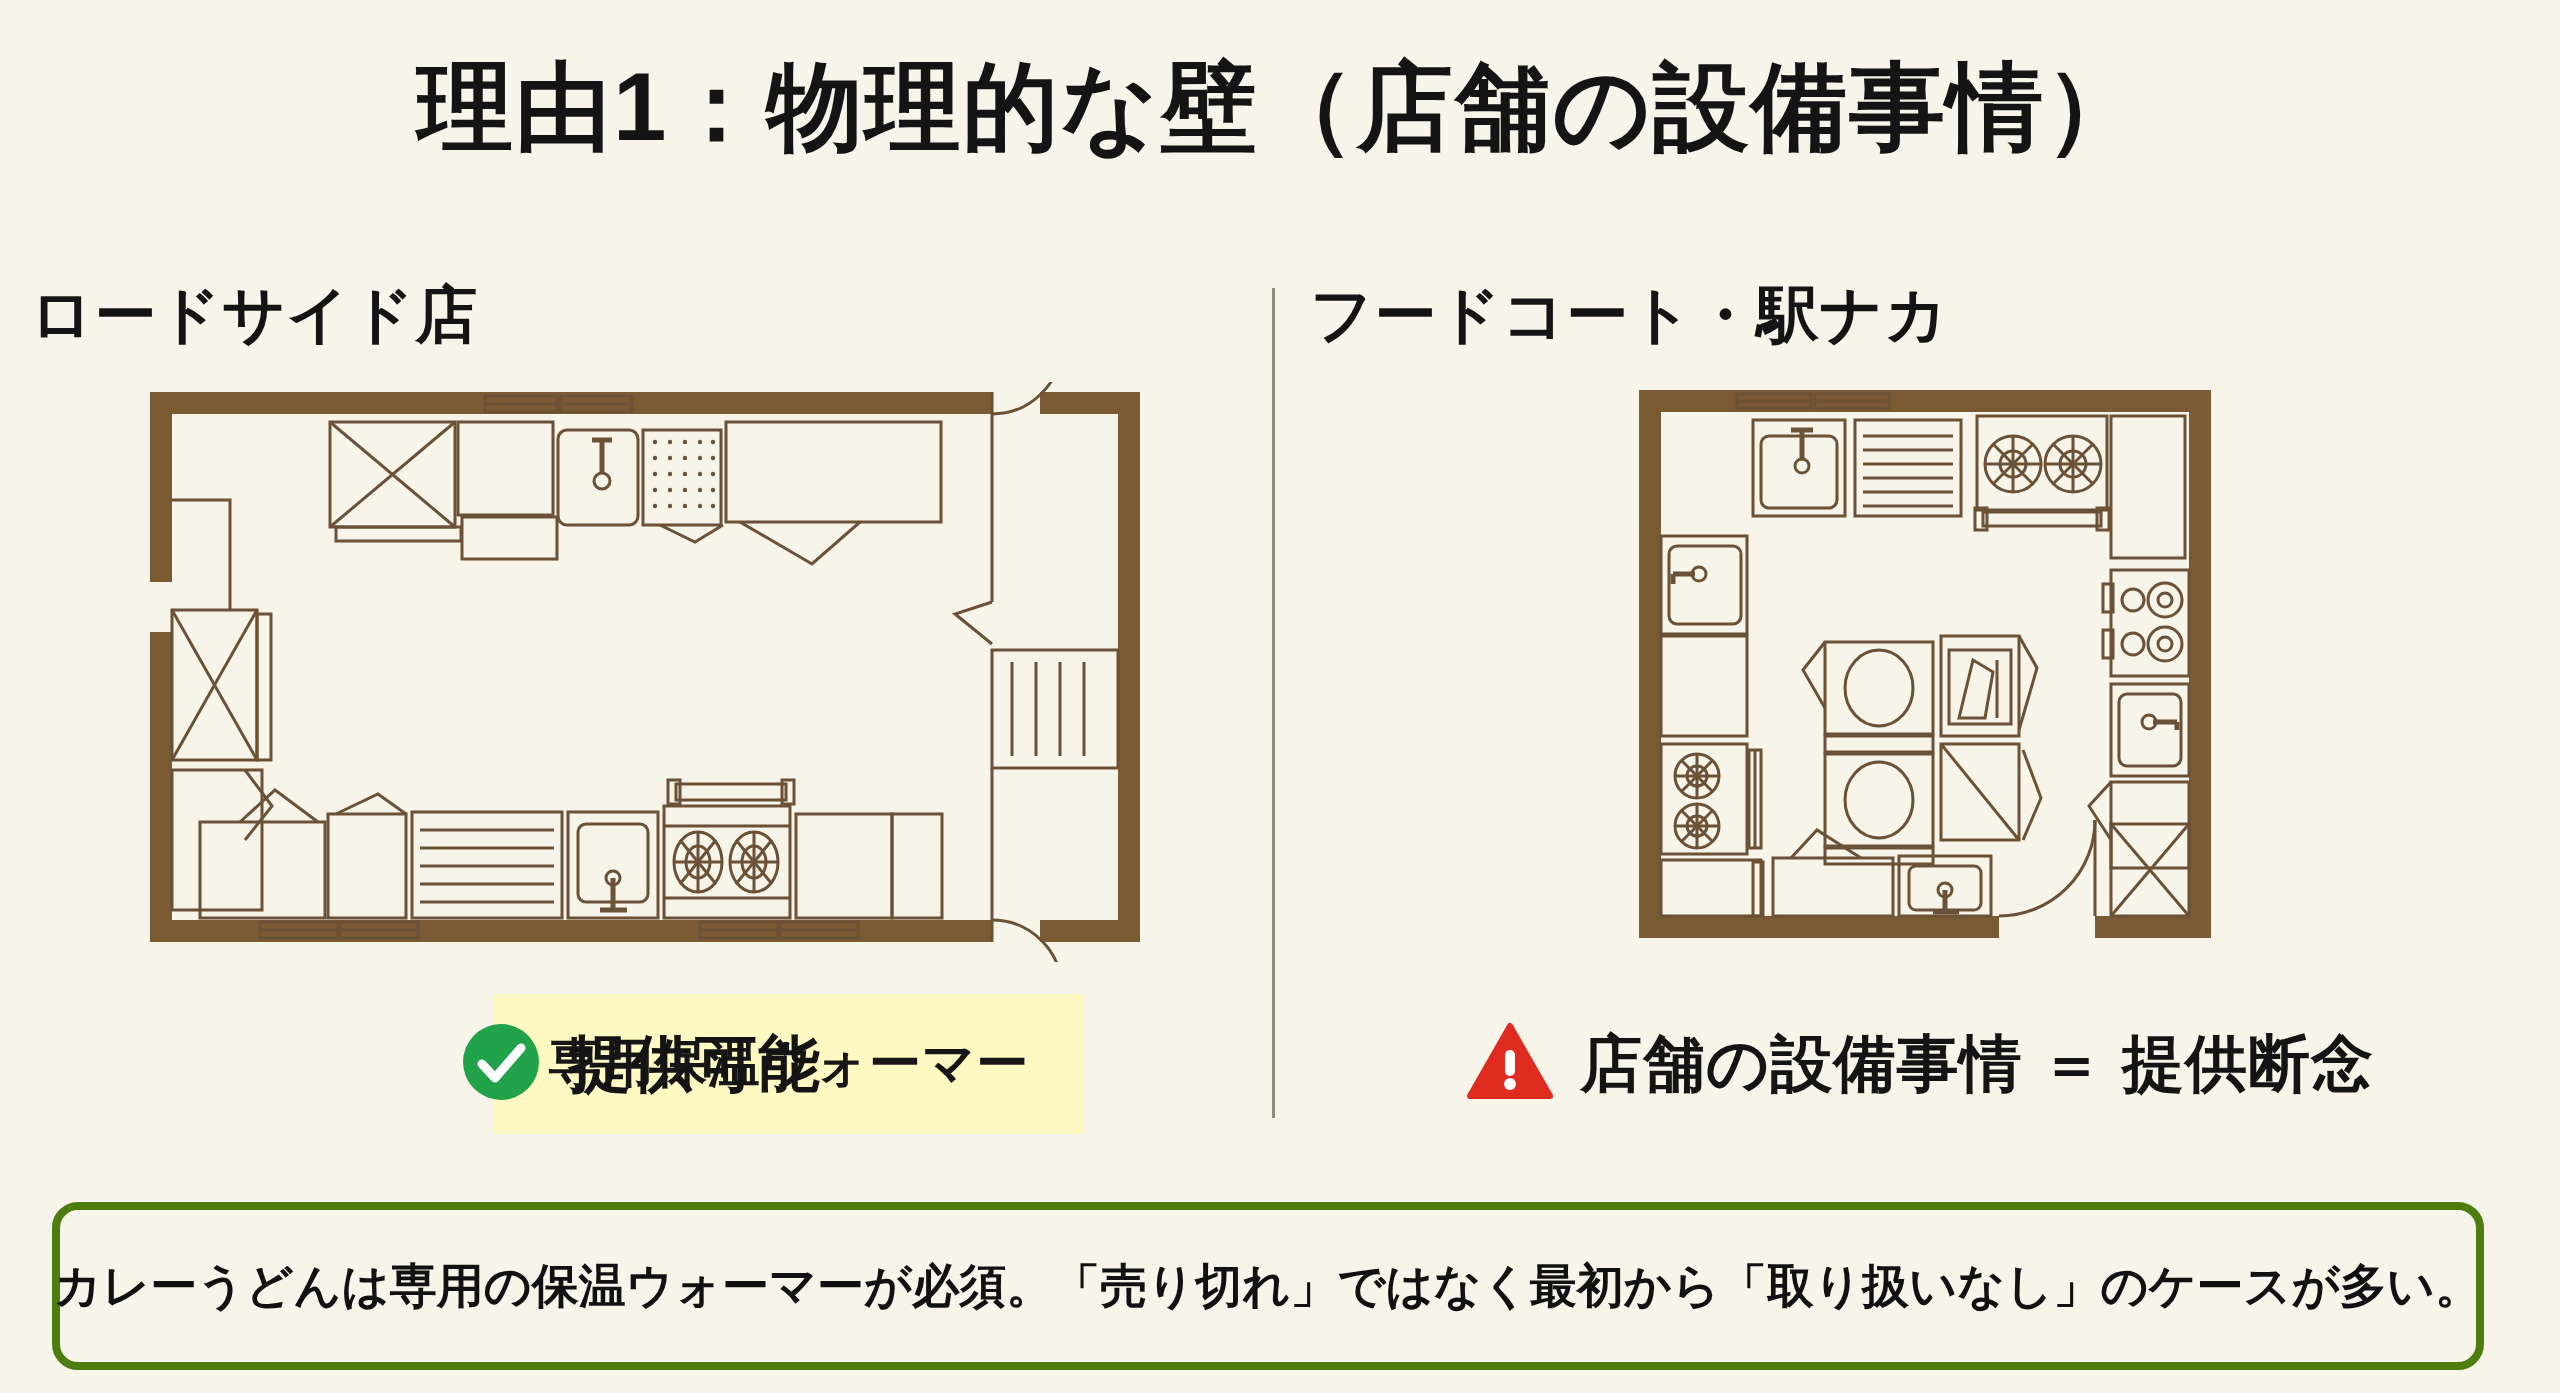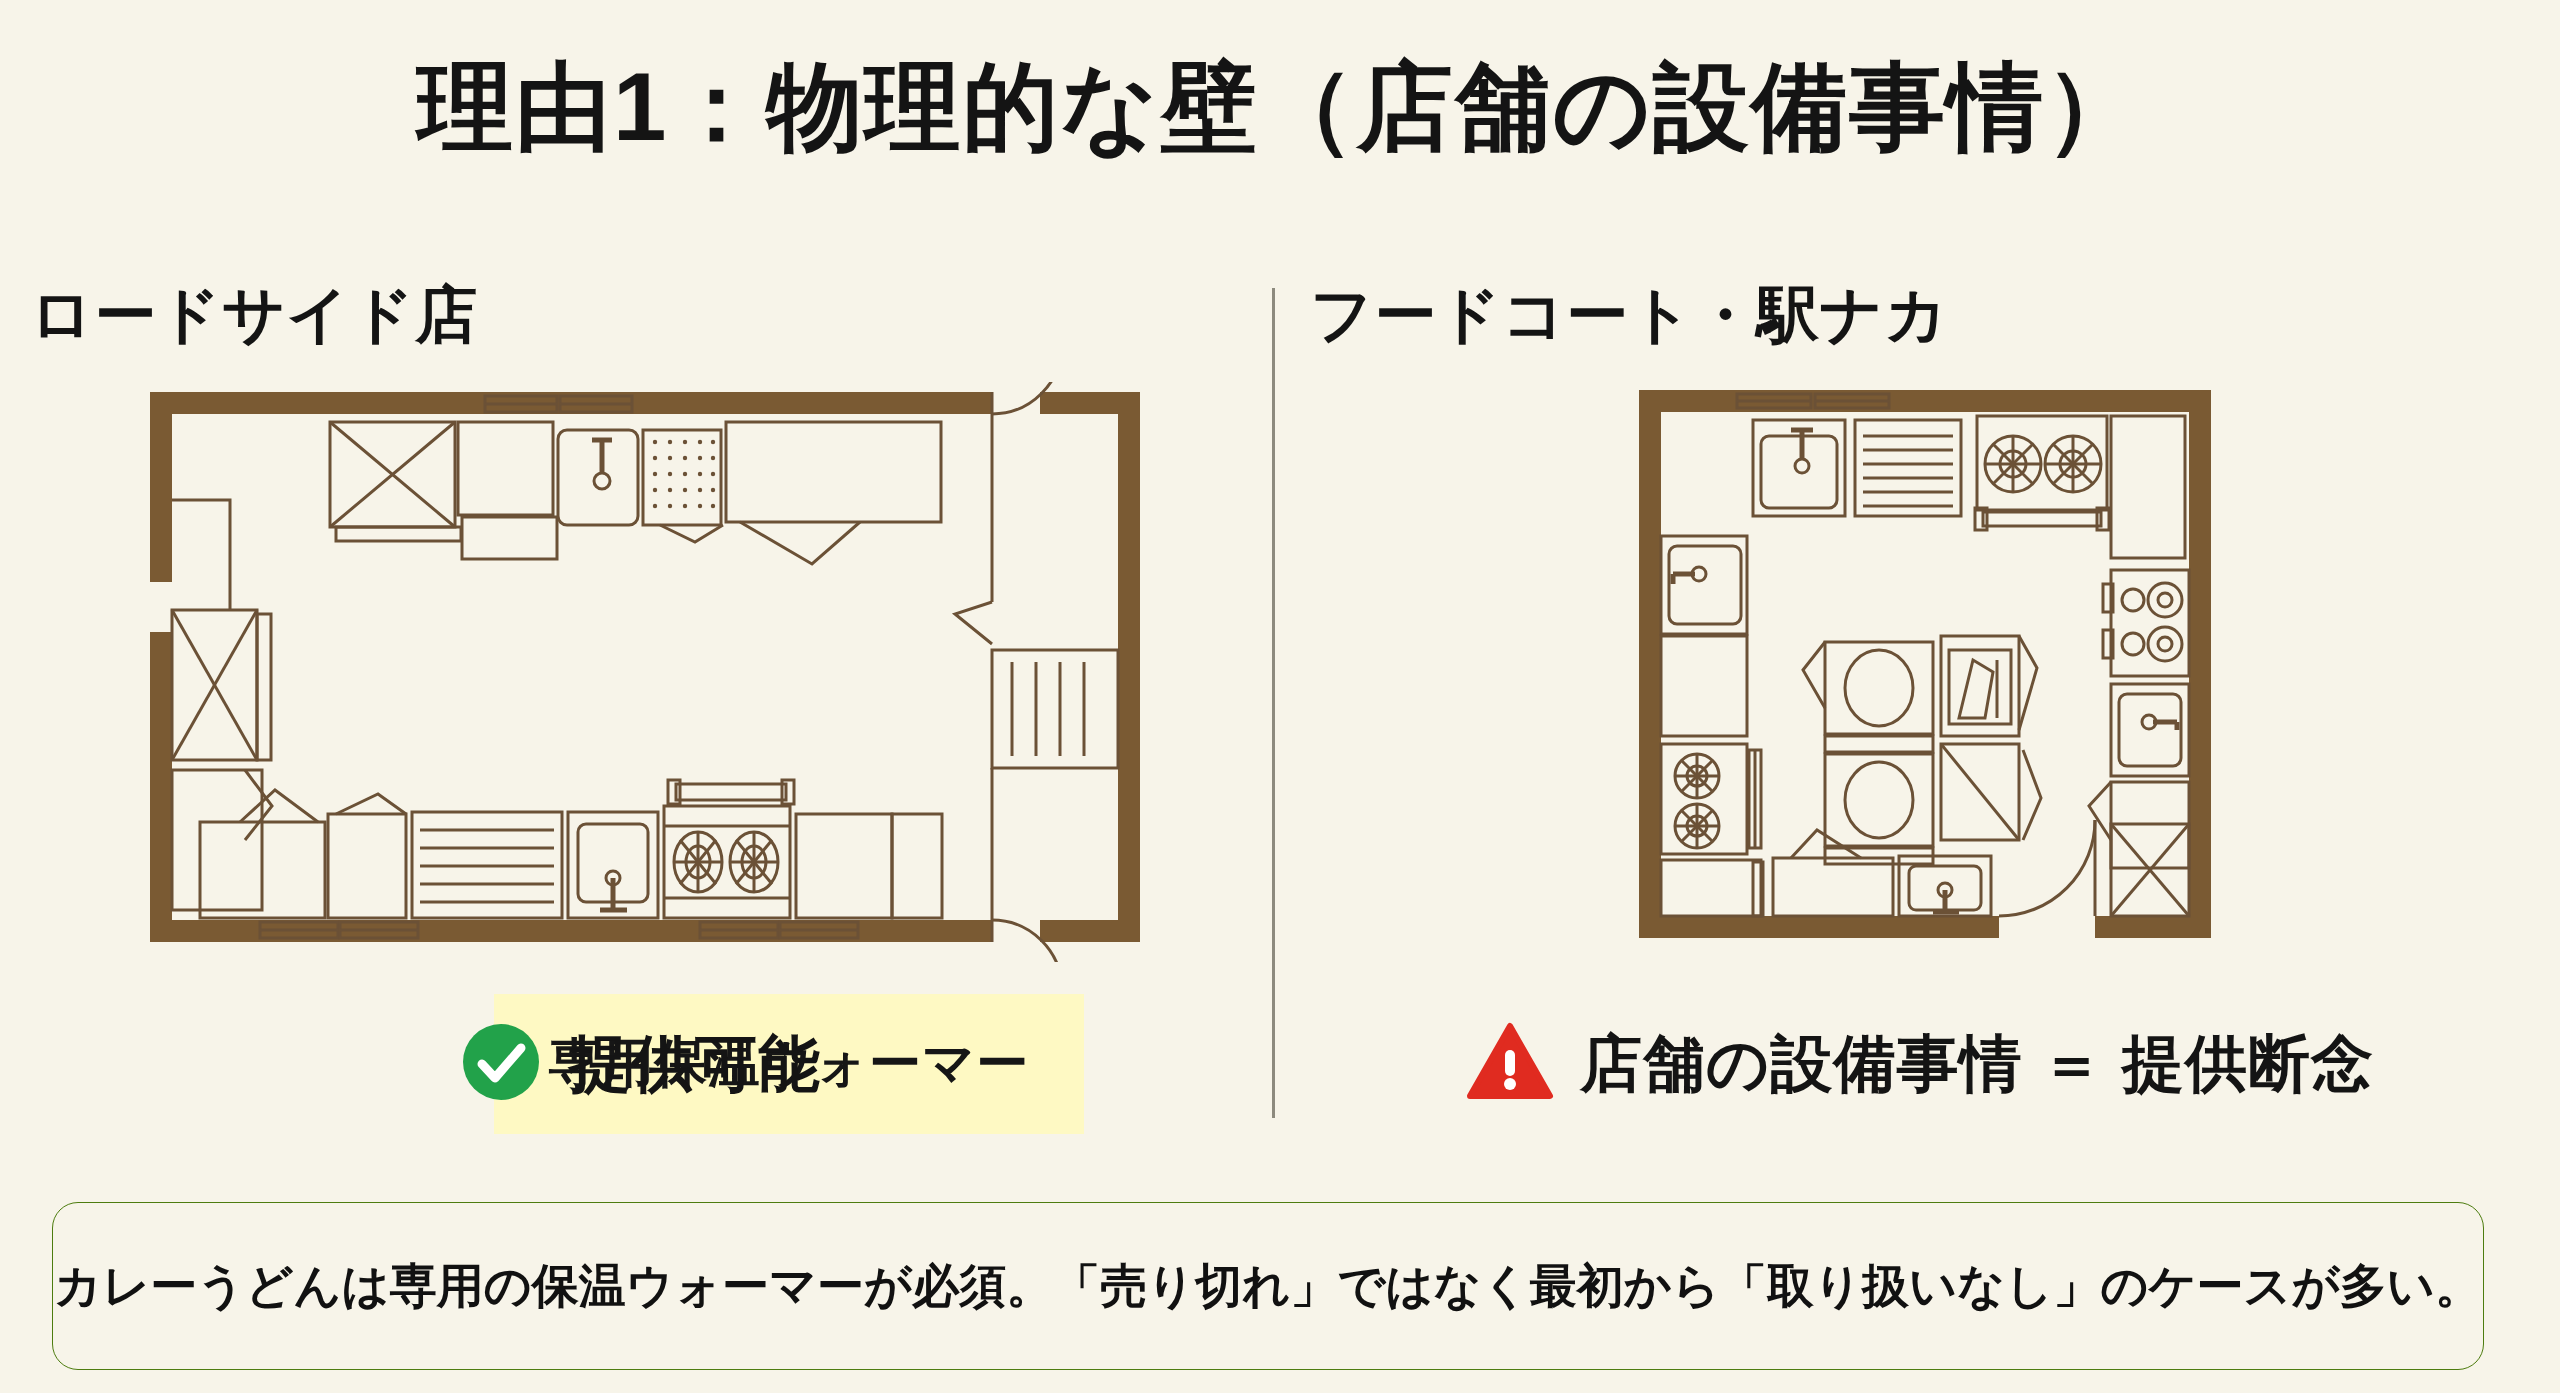--- a/index.html
+++ b/index.html
@@ -69,21 +69,21 @@
   #status-right{left:1280px;top:1020px;width:1280px;}
   .status-label{
     font-size:62px;font-weight:bold;color:#141414;
     letter-spacing:1px;white-space:nowrap;
   }
   .status-icon{flex:0 0 auto;}
   
   #caption-box{
     position:absolute;left:52px;top:1202px;
     width:2432px;height:168px;
-    border:1px solid #4d7c0f;
+    border:8px solid #4d7c0f;
     border-radius:26px;
     background:#f7f4e9;
     box-sizing:border-box;
     display:flex;flex-direction:column;
     align-items:center;justify-content:center;
     gap:6px;
   }
   .caption-line{
     font-size:47px;font-weight:bold;color:#111;
     letter-spacing:0px;white-space:nowrap;line-height:1.25;

